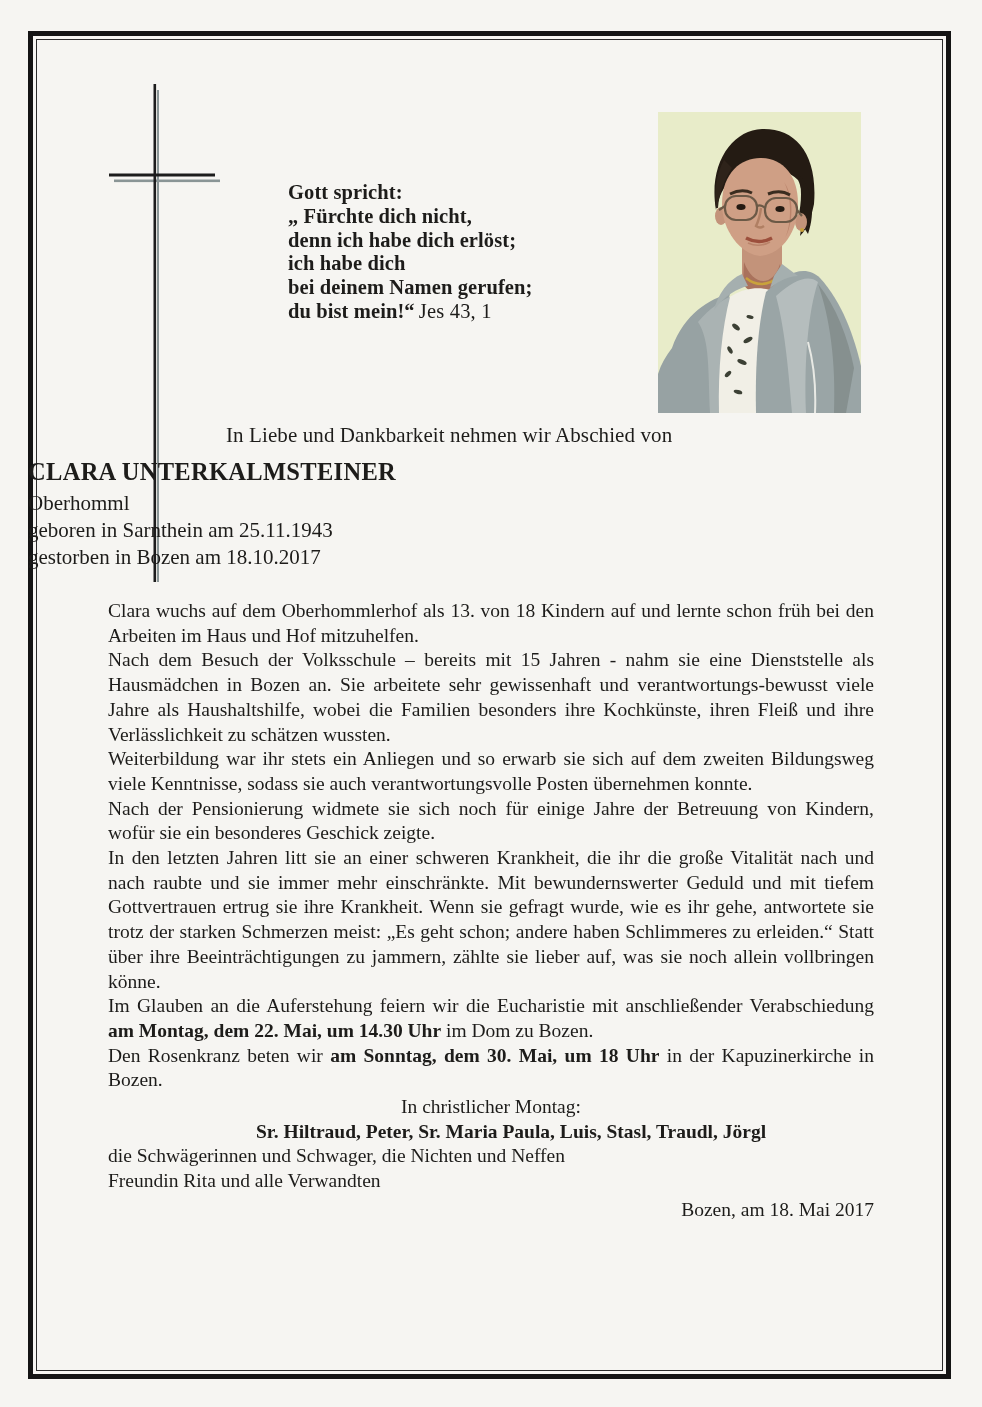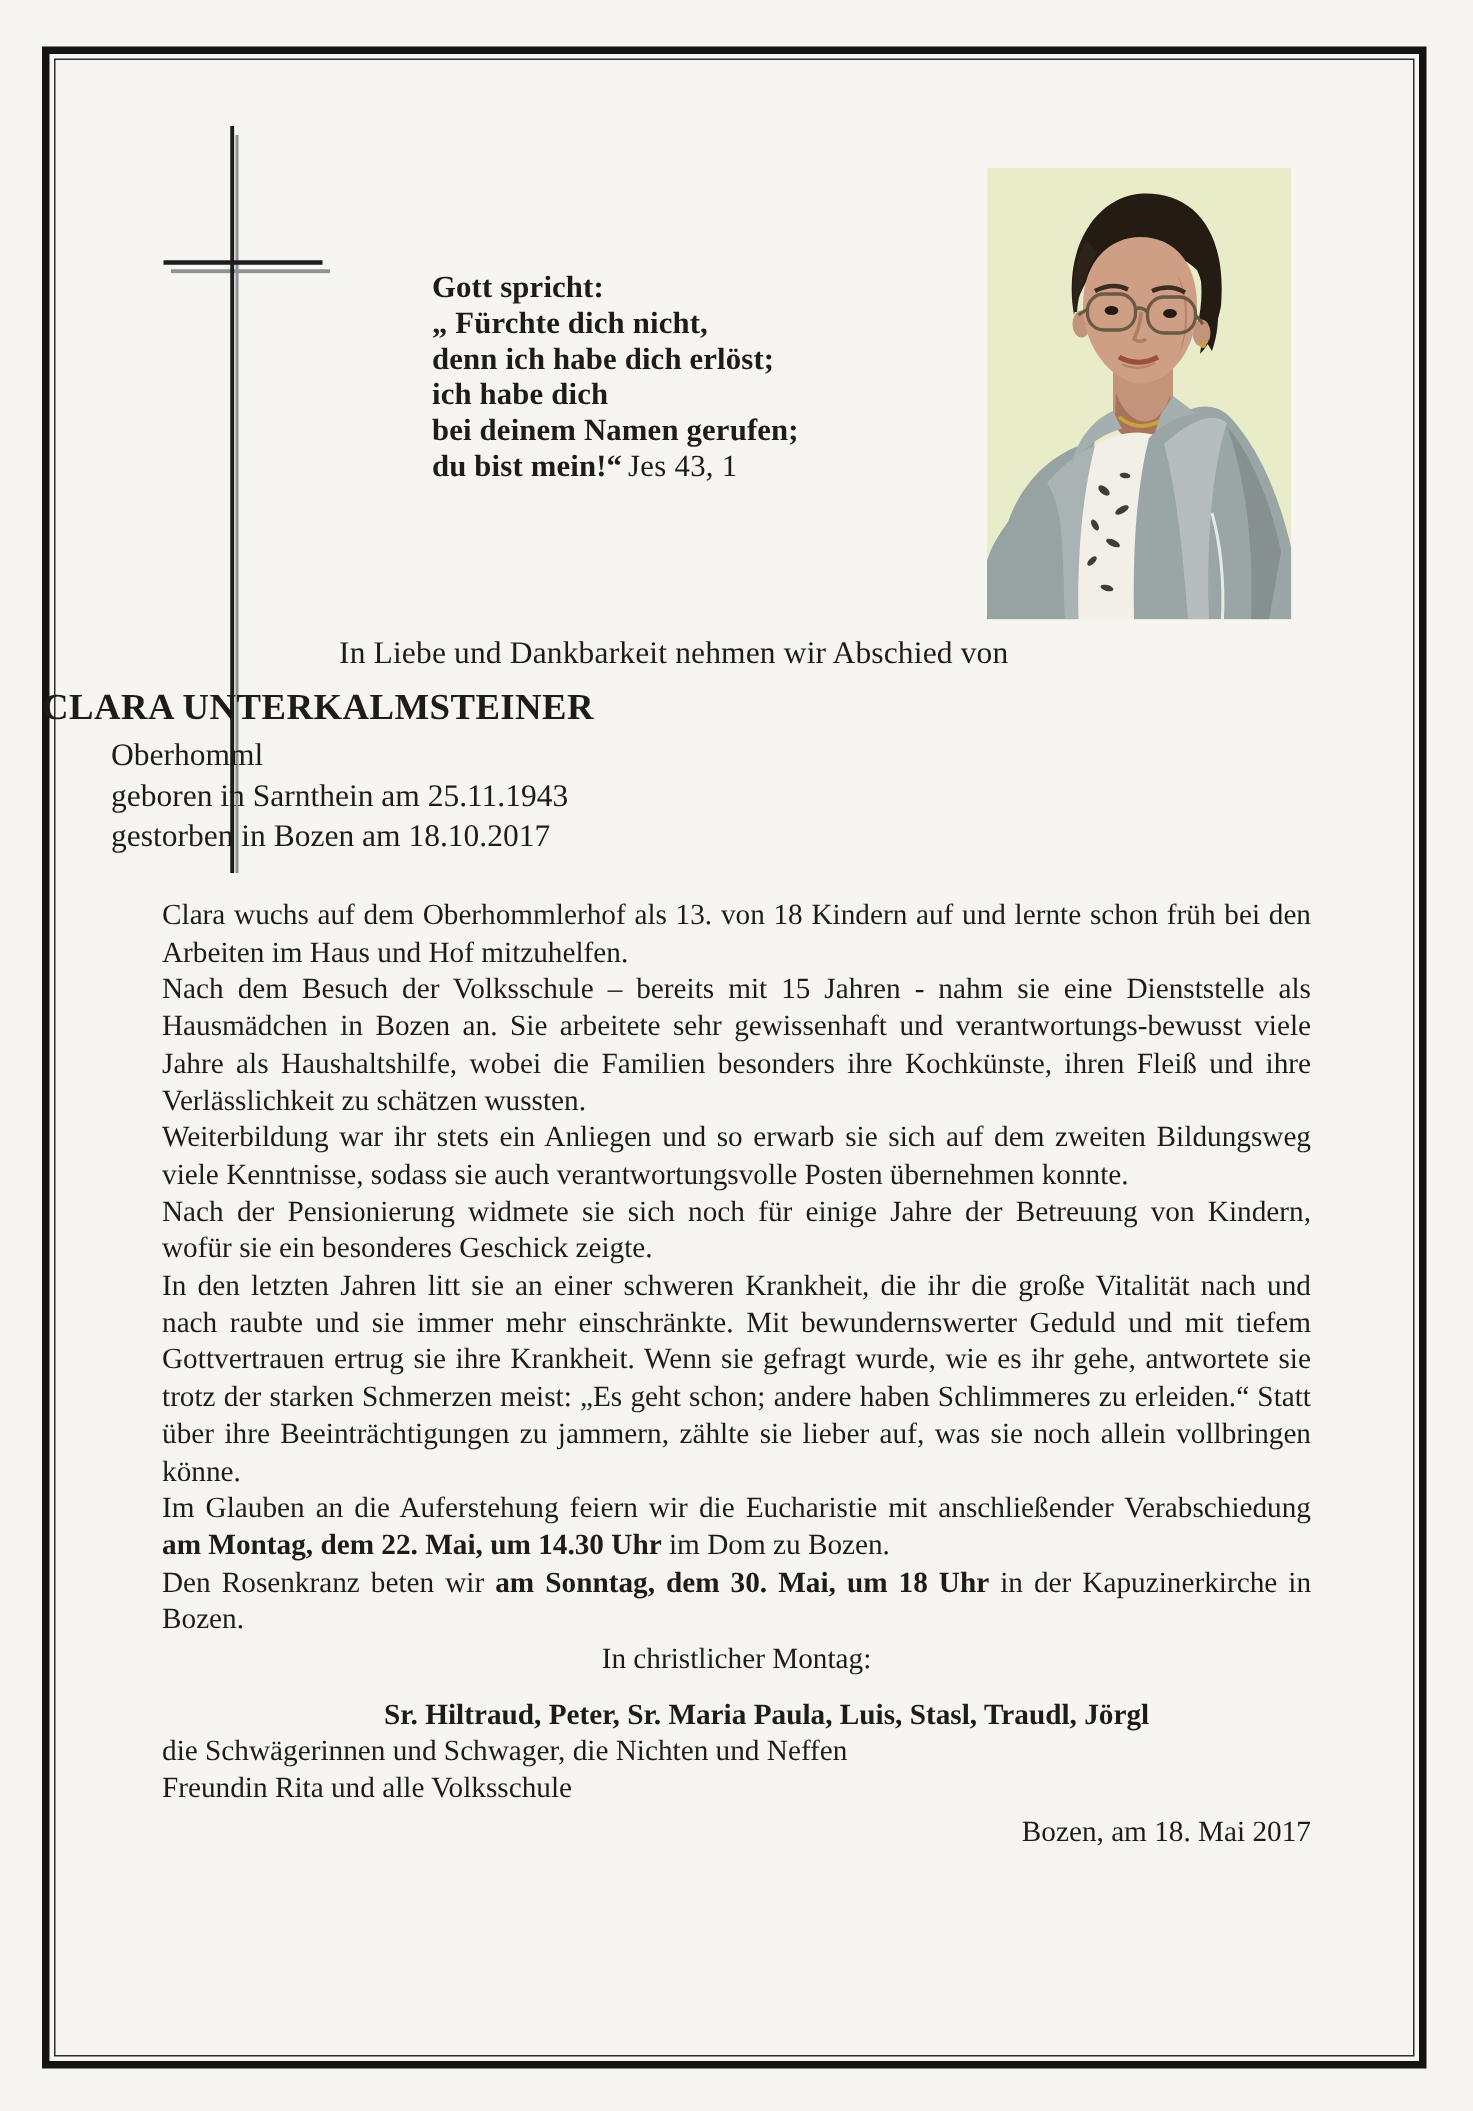--- a/index.html
+++ b/index.html
@@ -44,32 +44,32 @@
   
   .intro-line{
     position:absolute;left:226px;top:423px;
     font-size:21px;letter-spacing:.1px;
   }
   .name-block{
     position:absolute;left:28px;top:458px;width:923px;
     text-align:left;
   }
   .name-block .name{font-size:24.5px;font-weight:bold;letter-spacing:.3px;margin-bottom:4px;}
-  .name-block .sub{font-size:21px;line-height:27px;padding-left:46px;}
+  .name-block .sub{font-size:21px;line-height:27px;}
 
   
   .content{
     position:absolute;left:108px;top:599px;width:766px;
     font-size:19.5px;line-height:24.7px;
   }
   .content p{margin:0;text-align:justify;}
   .funeral-block{margin-top:19px;}
   .trauer-title{text-align:center;margin-top:2px;}
   .trauer-line{text-align:left;}
-  .trauer-line.indent{padding-left:148px;margin-top:12px;}
+  .trauer-line.indent{padding-left:148px;}
   .place-date{text-align:right;margin-top:4px;}
   b{font-weight:bold;}
 </style>
 </head>
 <body>
 
 <div class="card">
 
   <div class="frame-outer">
     <div class="frame-inner"></div>
@@ -172,18 +172,18 @@
     <p class="bio">Weiterbildung war ihr stets ein Anliegen und so erwarb sie sich auf dem zweiten Bildungsweg viele Kenntnisse, sodass sie auch verantwortungsvolle Posten übernehmen konnte.</p>
     <p class="bio">Nach der Pensionierung widmete sie sich noch für einige Jahre der Betreuung von Kindern, wofür sie ein besonderes Geschick zeigte.</p>
     <p class="bio">In den letzten Jahren litt sie an einer schweren Krankheit, die ihr die große Vitalität nach und nach raubte und sie immer mehr einschränkte. Mit bewundernswerter Geduld und mit tiefem Gottvertrauen ertrug sie ihre Krankheit. Wenn sie gefragt wurde, wie es ihr gehe, antwortete sie trotz der starken Schmerzen meist: „Es geht schon; andere haben Schlimmeres zu erleiden.“ Statt über ihre Beeinträchtigungen zu jammern, zählte sie lieber auf, was sie noch allein vollbringen könne.</p>
 
     <p class="funeral-block"><span>Im Glauben an die Auferstehung feiern wir die Eucharistie mit anschließender Verabschiedung </span><b>am Montag, dem 22. Mai, um 14.30 Uhr</b><span> im Dom zu Bozen.</span></p>
     <p><span>Den Rosenkranz beten wir </span><b>am Sonntag, dem 30. Mai, um 18 Uhr</b><span> in der Kapuzinerkirche in Bozen.</span></p>
 
     <div class="trauer-title">In christlicher Montag:</div>
     <div class="trauer-line indent"><b>Sr. Hiltraud, Peter, Sr. Maria Paula, Luis, Stasl, Traudl, Jörgl</b></div>
     <div class="trauer-line">die Schwägerinnen und Schwager, die Nichten und Neffen</div>
-    <div class="trauer-line">Freundin Rita und alle Volksschule</div>
+    <div class="trauer-line">Freundin Rita und alle Verwandten</div>
 
     <div class="place-date">Bozen, am 18. Mai 2017</div>
   </div>
 
 </div>
 
 </body></html>

